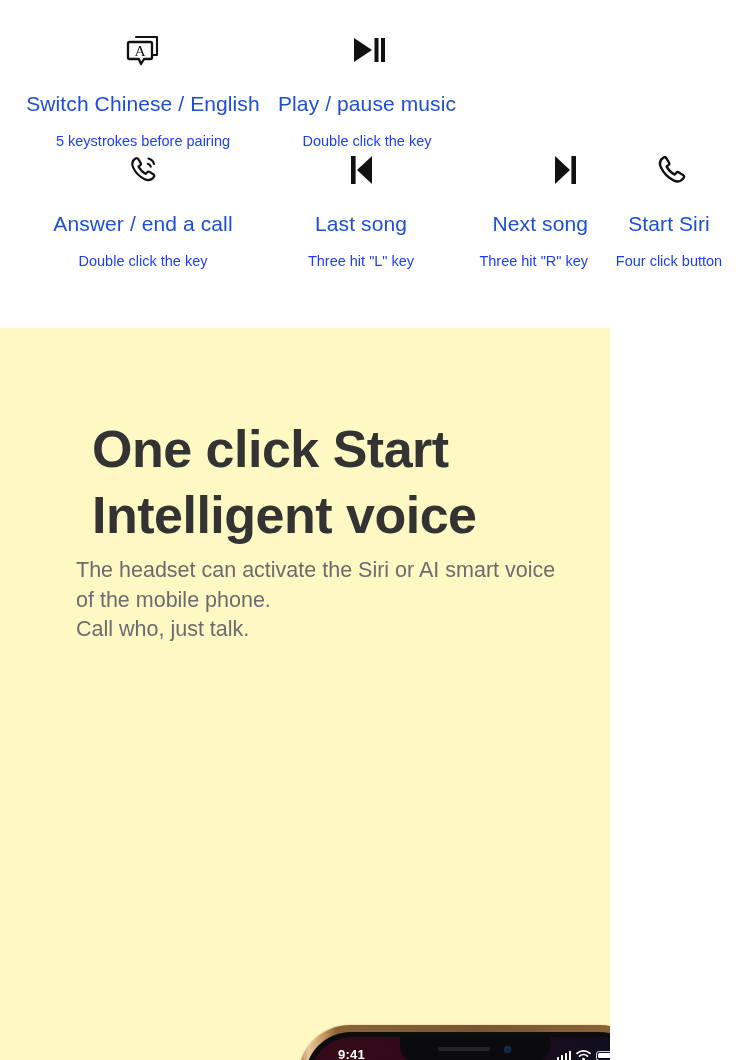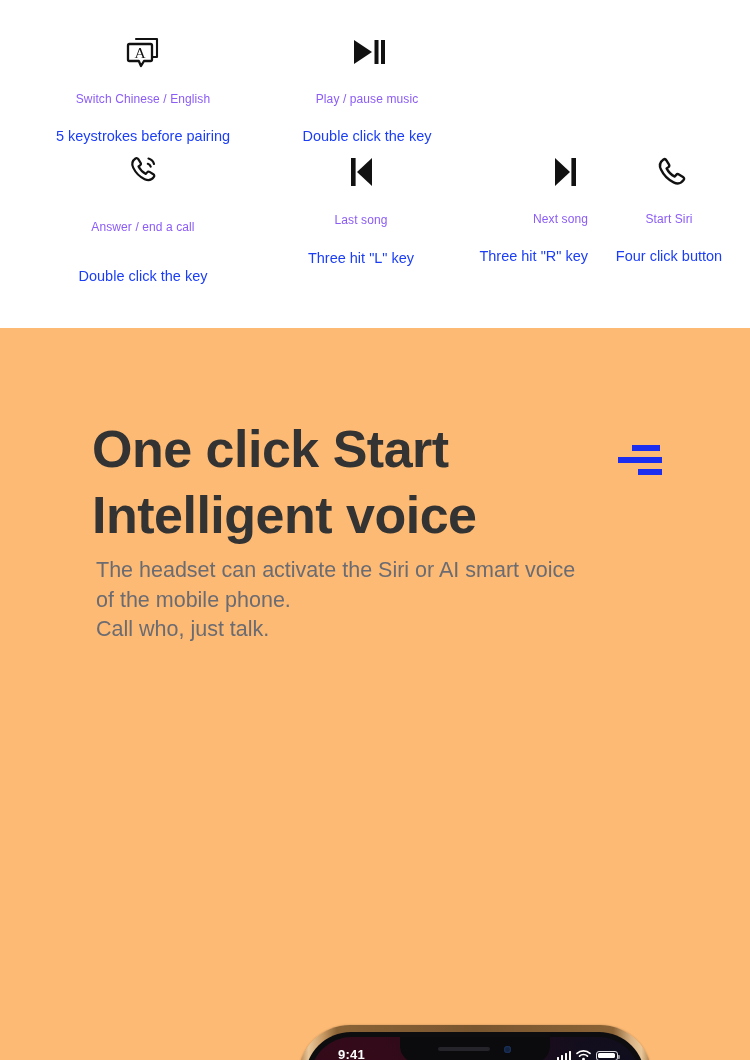--- a/index.html
+++ b/index.html
@@ -51,54 +51,54 @@
     justify-content: flex-start;
     text-align: center;
     box-sizing: border-box;
   }
   
   .fn-row.row1 .c1 { width: 286px; }
   .fn-row.row1 .c2 { width: 150px; }
   .fn-row.row1 .c3 { width: 152px; }
   .fn-row.row1 .c4 { width: 162px; }
 
-  .fn-row.row2 .c1 { width: 286px; gap: 12px; }
+  .fn-row.row2 .c1 { width: 286px; }
   .fn-row.row2 .c2 { width: 150px; justify-content: space-between; }
   .fn-row.row2 .c3 { width: 152px; align-items: flex-end; }
   .fn-row.row2 .c4 { width: 162px; }
 
   .fn-icon {
     height: 48px;
     display: flex;
     align-items: center;
     justify-content: center;
   }
   .fn-title {
-    margin-top: 12px;
-    font-size: 12px;
-    color: #8b5cf6;
+    margin-top: 21px;
+    font-size: 21px;
+    color: #1d4ed8;
     line-height: 22px;
     letter-spacing: 0.1px;
     white-space: nowrap;
   }
   .fn-sub {
     margin-top: 17px;
     font-size: 14.5px;
     color: #1b3ef5;
     line-height: 19px;
     white-space: nowrap;
   }
 
   
   .bottom-section {
     position: absolute;
     left: 0; top: 328px;
-    width: 750px;
+    width: 610px;
     height: 732px;
-    background: #fdba74;
+    background: #fef9c3;
     overflow: hidden;
   }
   .hero-head {
     position: absolute;
     left: 92px;
     top: 88px;
     width: 520px;
   }
   .hero-title {
     font-size: 52px;
@@ -118,21 +118,21 @@
     position: absolute;
     height: 6px;
     background: #1b2ef0;
   }
   .deco-bar.b1 { left: 14px; top: 0px;  width: 28px; }
   .deco-bar.b2 { left: 0px;  top: 12px; width: 44px; }
   .deco-bar.b3 { left: 20px; top: 24px; width: 24px; }
 
   .hero-body {
     position: absolute;
-    left: 96px;
+    left: 76px;
     top: 228px;
     width: 600px;
     font-size: 21.5px;
     color: #6b6b72;
     line-height: 29.5px;
   }
   .hero-body p { margin: 0; }
 
   
   .phone {

